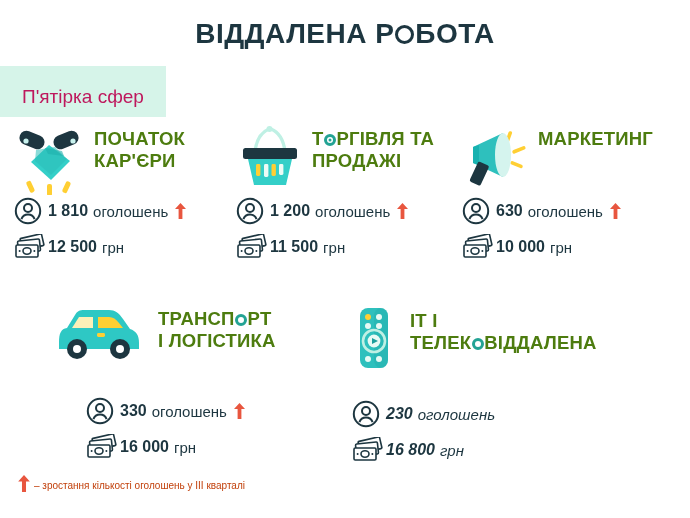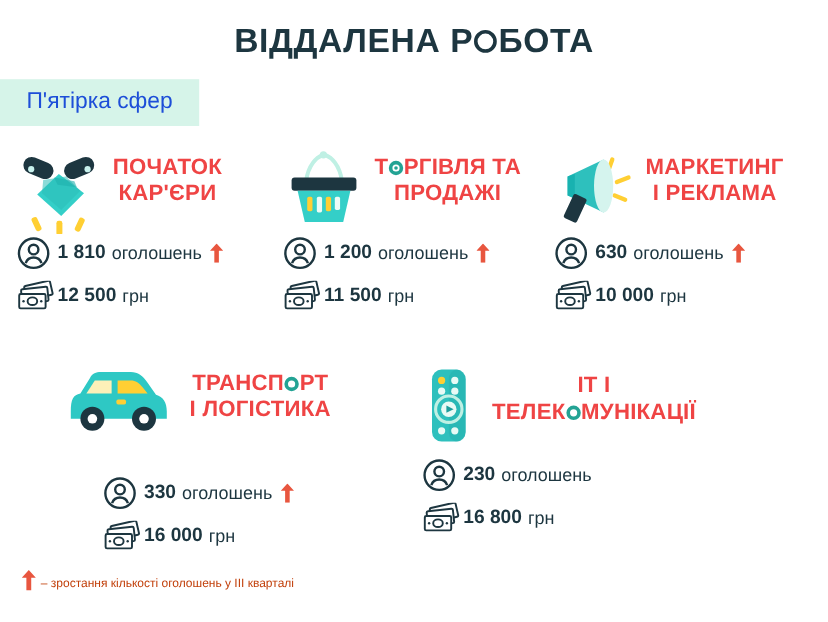--- a/index.html
+++ b/index.html
@@ -28,40 +28,39 @@
     width:19px;height:19px;
     border:3.5px solid #1d3640;
     border-radius:50%;
     box-sizing:border-box;
     vertical-align:-1px;
     margin:0 1px;
   }
   .badge{
     position:absolute;left:0;top:66px;
     background:#d6f4e9;
-    padding:9px 22px 11px 22px;
+    padding:21px 22px 11px 22px;
     font-size:19px;
-    color:#1d4ed8;
+    color:#be185d;
     line-height:1;
     white-space:nowrap;
   }
 
   
   .card{position:absolute;}
   .card-head{display:flex;align-items:flex-start;}
   .icon-wrap{flex:0 0 auto;display:flex;align-items:center;justify-content:center;}
   .cat-title{
     font-size:18.5px;font-weight:bold;
-    color:#ef4444;
+    color:#4d7c0f;
     line-height:1.18;
     letter-spacing:0.2px;
     white-space:pre-line;
     margin-left:8px;
     padding-top:4px;
-    text-align:center;
   }
   .cat-title .ring-t{
     display:inline-block;width:12px;height:12px;
     border:3px solid #23a394;border-radius:50%;
     box-sizing:border-box;vertical-align:-1px;margin:0 .5px;
   }
   .cat-title .ring-dot{
     display:inline-block;position:relative;
     width:12px;height:12px;
     border:3px solid #23a394;border-radius:50%;
@@ -208,21 +207,21 @@
         <svg width="66" height="70" viewBox="0 0 66 70">
           <rect x="44" y="6" width="3.6" height="13" rx="1.8" transform="rotate(20 46 12)" fill="#ffcf33"></rect>
           <rect x="54" y="18" width="3.6" height="14" rx="1.8" transform="rotate(68 56 25)" fill="#ffcf33"></rect>
           <rect x="52" y="34" width="3.6" height="13" rx="1.8" transform="rotate(112 54 40)" fill="#ffcf33"></rect>
           <path d="M10 22 L40 8 L40 52 L10 38 Z" fill="#2ec0bd"></path>
           <ellipse cx="40" cy="30" rx="8" ry="22" fill="#d5f4ee"></ellipse>
           <path d="M10 22 L16 20 L16 40 L10 38 Z" fill="#18b2b0"></path>
           <rect x="12" y="38" width="12" height="22" rx="2" transform="rotate(25 18 45)" fill="#1d3640"></rect>
         </svg>
       </div>
-      <div class="cat-title"><span>МАРКЕТИНГ</span><br><span>І РЕКЛАМА</span></div>
+      <div class="cat-title"><span>МАРКЕТИНГ</span><br></div>
     </div>
     <div class="stats">
       <div class="stat">
         <span class="stat-ico">
           <svg width="28" height="28" viewBox="0 0 28 28">
               <circle cx="14" cy="14" r="12.2" fill="none" stroke="#1d3640" stroke-width="2"></circle>
               <circle cx="14" cy="11" r="4" fill="none" stroke="#1d3640" stroke-width="2"></circle>
               <path d="M7.4 22.2a7 7 0 0 1 13.2 0" fill="none" stroke="#1d3640" stroke-width="2"></path>
             </svg>
         </span>
@@ -311,23 +310,23 @@
           <circle cx="25" cy="11" r="3" fill="#e8faf5"></circle>
           <circle cx="14" cy="20" r="3" fill="#e8faf5"></circle>
           <circle cx="25" cy="20" r="3" fill="#e8faf5"></circle>
           <circle cx="20" cy="35" r="11" fill="none" stroke="#bff0e4" stroke-width="2.6"></circle>
           <circle cx="20" cy="35" r="6.4" fill="#e8faf5"></circle>
           <path d="M18 32 L24 35 L18 38 Z" fill="#1d9e9c"></path>
           <circle cx="14" cy="53" r="3" fill="#e8faf5"></circle>
           <circle cx="25" cy="53" r="3" fill="#e8faf5"></circle>
         </svg>
       </div>
-      <div class="cat-title" style="margin-left:12px;"><span>ІТ І</span><br><span>ТЕЛЕК</span><span class="ring-t"></span><span>МУНІКАЦІЇ</span></div>
-    </div>
-    <div class="stats" style="margin-left:0px;margin-top:11px;">
+      <div class="cat-title" style="margin-left:12px;"><span>ІТ І</span><br><span>ТЕЛЕК</span><span class="ring-t"></span><span>ВІДДАЛЕНА</span></div>
+    </div>
+    <div class="stats" style="margin-left:0px;margin-top:29px;font-style:italic;">
       <div class="stat">
         <span class="stat-ico">
           <svg width="28" height="28" viewBox="0 0 28 28">
               <circle cx="14" cy="14" r="12.2" fill="none" stroke="#1d3640" stroke-width="2"></circle>
               <circle cx="14" cy="11" r="4" fill="none" stroke="#1d3640" stroke-width="2"></circle>
               <path d="M7.4 22.2a7 7 0 0 1 13.2 0" fill="none" stroke="#1d3640" stroke-width="2"></path>
             </svg>
         </span>
         <span class="stat-num">230</span>
         <span class="stat-unit">оголошень</span>

